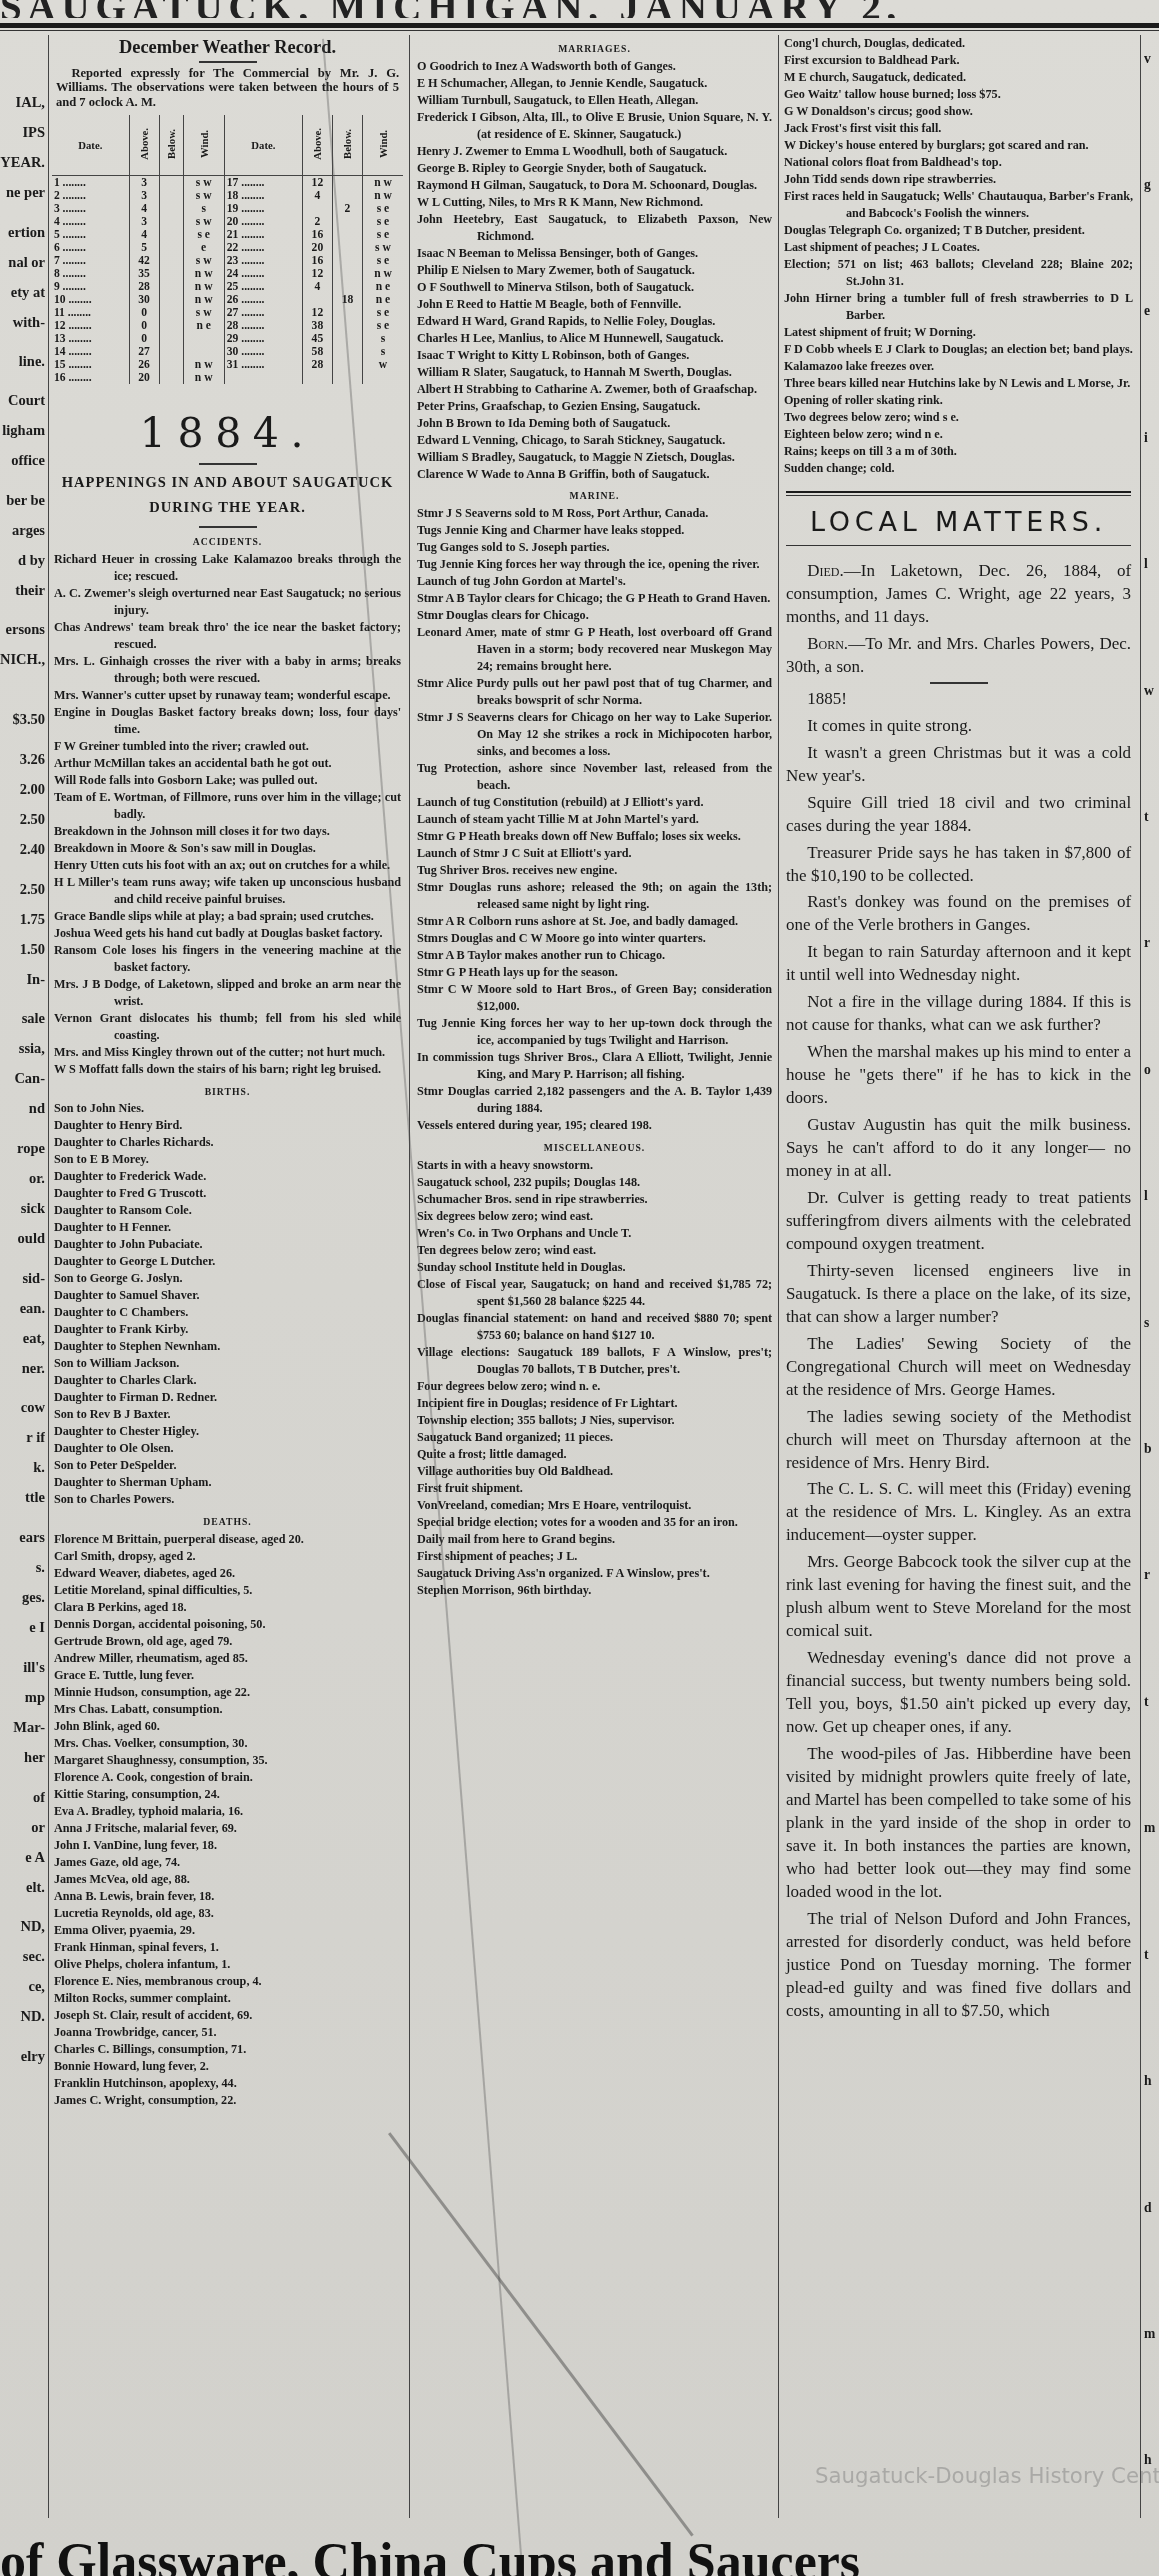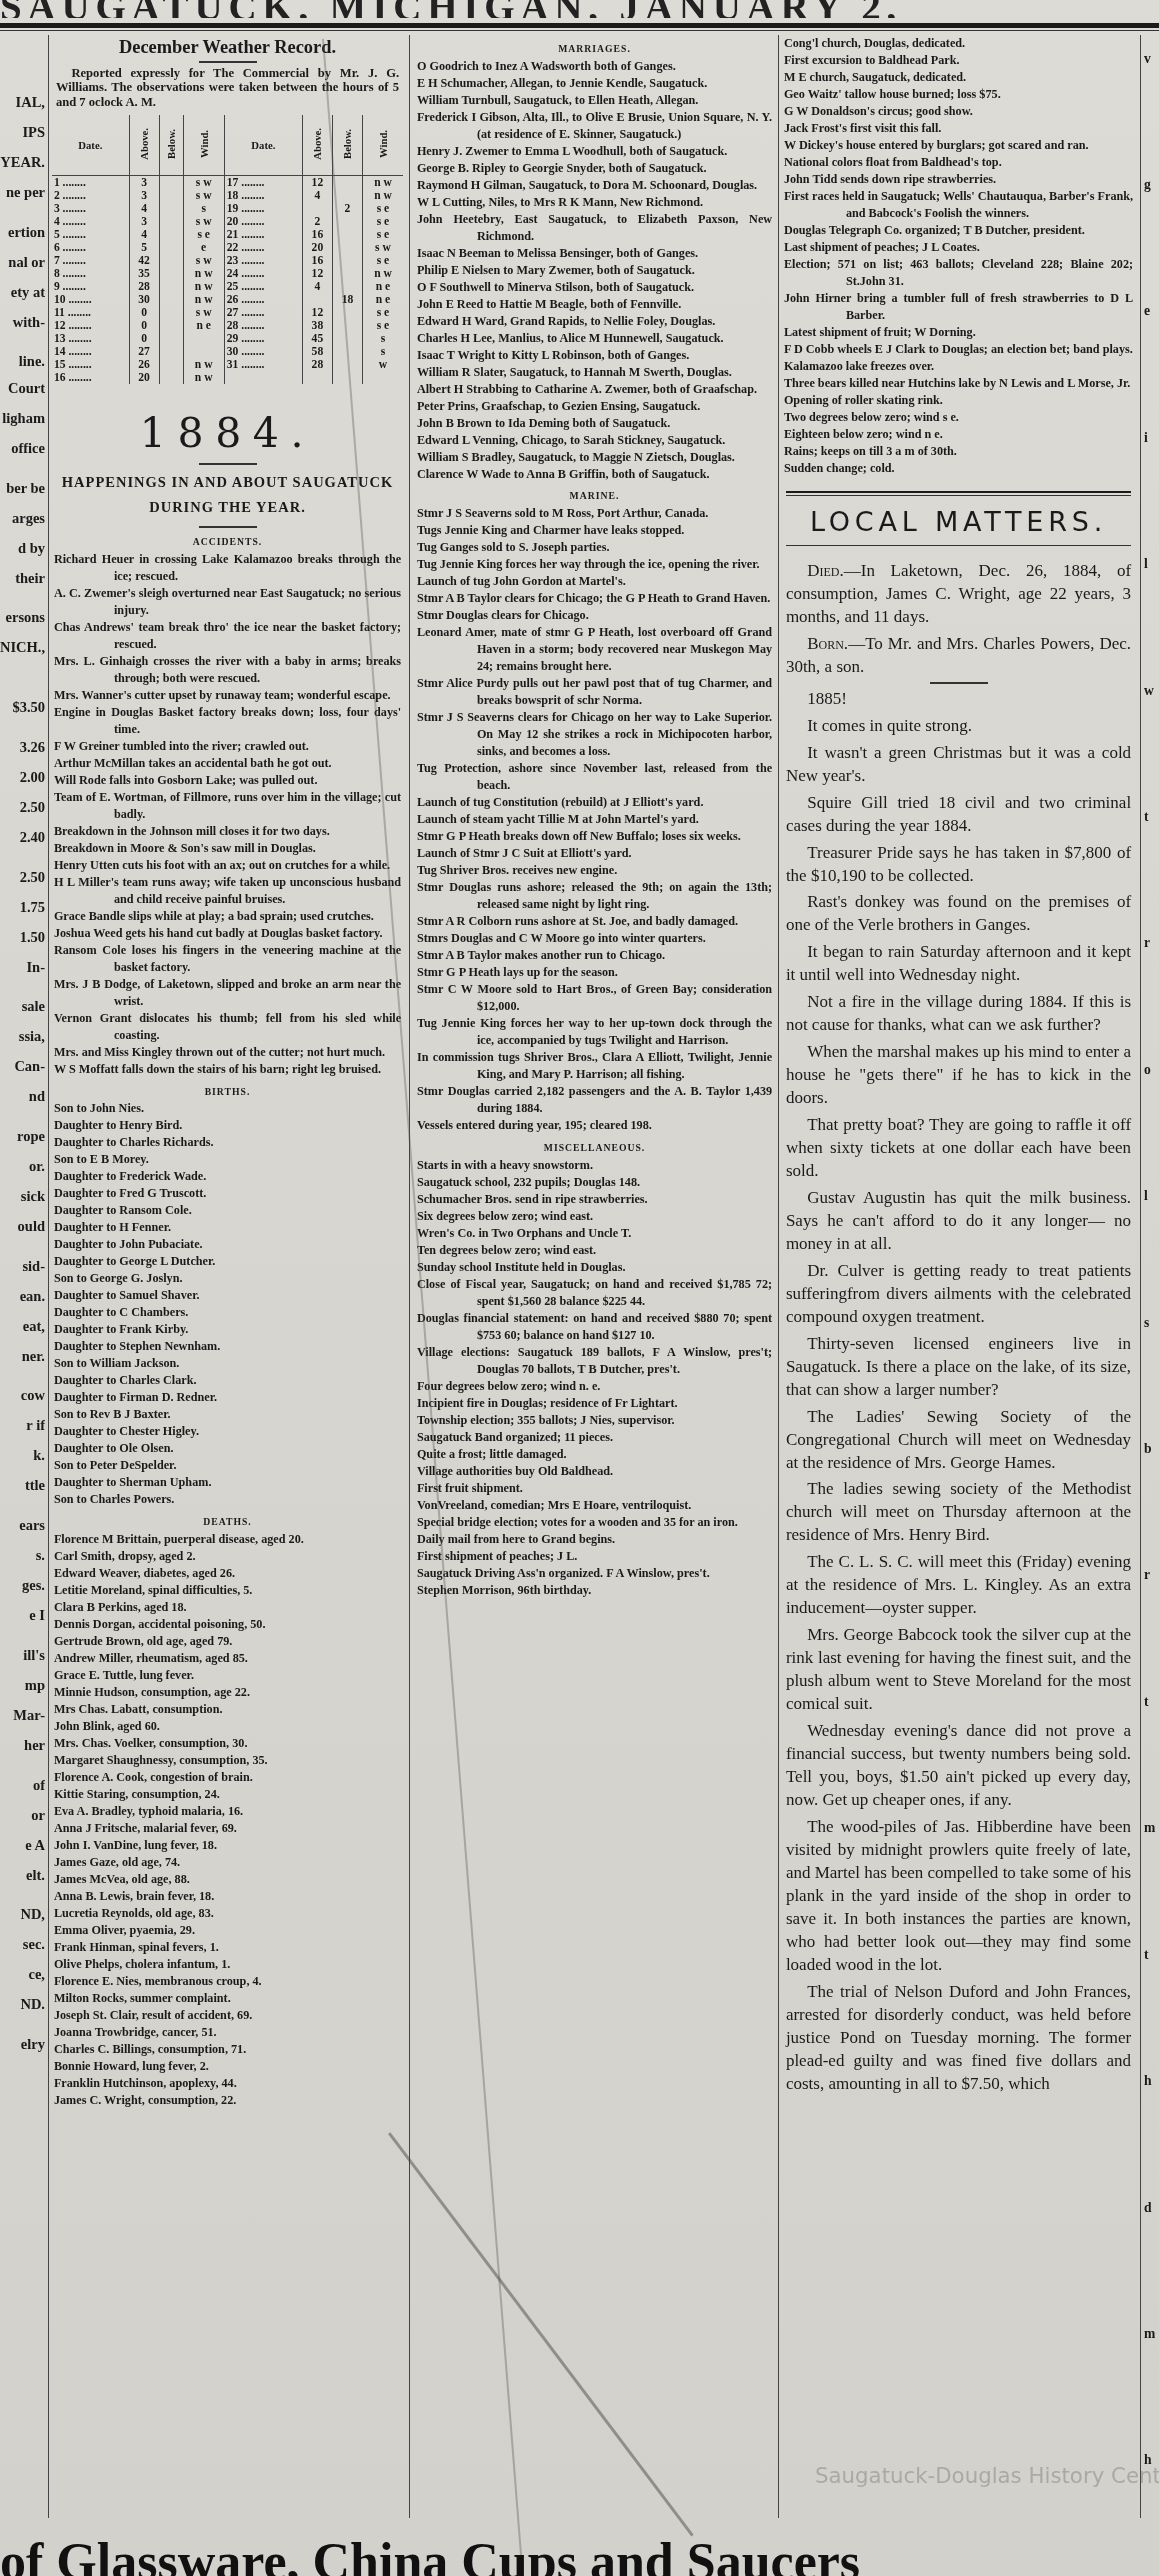--- a/index.html
+++ b/index.html
@@ -64,21 +64,21 @@
   <div class="col leftedge" id="leftedge">
       <div style="margin-top: 58px;">IAL,</div>
       <div style="margin-top: 11.6px;">IPS</div>
       <div style="margin-top: 11.6px;">YEAR.</div>
       <div style="margin-top: 11.6px;">ne per</div>
       <div style="margin-top: 21.3px;">ertion</div>
       <div style="margin-top: 11.6px;">nal or</div>
       <div style="margin-top: 11.6px;">ety at</div>
       <div style="margin-top: 11.6px;">with-</div>
       <div style="margin-top: 21.3px;">line.</div>
-      <div style="margin-top: 8px;">Court</div>
+      <div style="margin-top: 20px;">Court</div>
       <div style="margin-top: 11.6px;">ligham</div>
       <div style="margin-top: 11.6px;">office</div>
       <div style="margin-top: 21.3px;">ber be</div>
       <div style="margin-top: 11.6px;">arges</div>
       <div style="margin-top: 11.6px;">d by</div>
       <div style="margin-top: 11.6px;">their</div>
       <div style="margin-top: 21.3px;">ersons</div>
       <div style="margin-top: 11.6px;">NICH.,</div>
       <div style="margin-top: 11.6px;">&nbsp;</div>
       <div style="margin-top: 11.6px;">$3.50</div>
@@ -530,21 +530,20 @@
         <div class="short-rule"></div>
         <p class="para"><span>1885!</span></p>
         <p class="para"><span>It comes in quite strong.</span></p>
         <p class="para"><span>It wasn't a green Christmas but it was a cold New year's.</span></p>
         <p class="para"><span>Squire Gill tried 18 civil and two criminal cases during the year 1884.</span></p>
         <p class="para"><span>Treasurer Pride says he has taken in $7,800 of the $10,190 to be collected.</span></p>
         <p class="para"><span>Rast's donkey was found on the premises of one of the Verle brothers in Ganges.</span></p>
         <p class="para"><span>It began to rain Saturday afternoon and it kept it until well into Wednesday night.</span></p>
         <p class="para"><span>Not a fire in the village during 1884. If this is not cause for thanks, what can we ask further?</span></p>
         <p class="para"><span>When the marshal makes up his mind to enter a house he "gets there" if he has to kick in the doors.</span></p>
-        <p class="para"><span>That pretty boat? They are going to raffle it off when sixty tickets at one dollar each have been sold.</span></p>
         <p class="para"><span>Gustav Augustin has quit the milk business. Says he can't afford to do it any longer— no money in at all.</span></p>
         <p class="para"><span>Dr. Culver is getting ready to treat patients sufferingfrom divers ailments with the celebrated compound oxygen treatment.</span></p>
         <p class="para"><span>Thirty-seven licensed engineers live in Saugatuck. Is there a place on the lake, of its size, that can show a larger number?</span></p>
         <p class="para"><span>The Ladies' Sewing Society of the Congregational Church will meet on Wednesday at the residence of Mrs. George Hames.</span></p>
         <p class="para"><span>The ladies sewing society of the Methodist church will meet on Thursday afternoon at the residence of Mrs. Henry Bird.</span></p>
         <p class="para"><span>The C. L. S. C. will meet this (Friday) evening at the residence of Mrs. L. Kingley. As an extra inducement—oyster supper.</span></p>
         <p class="para"><span>Mrs. George Babcock took the silver cup at the rink last evening for having the finest suit, and the plush album went to Steve Moreland for the most comical suit.</span></p>
         <p class="para"><span>Wednesday evening's dance did not prove a financial success, but twenty numbers being sold. Tell you, boys, $1.50 ain't picked up every day, now. Get up cheaper ones, if any.</span></p>
         <p class="para"><span>The wood-piles of Jas. Hibberdine have been visited by midnight prowlers quite freely of late, and Martel has been compelled to take some of his plank in the yard inside of the shop in order to save it. In both instances the parties are known, who had better look out—they may find some loaded wood in the lot.</span></p>
         <p class="para"><span>The trial of Nelson Duford and John Frances, arrested for disorderly conduct, was held before justice Pond on Tuesday morning. The former plead-ed guilty and was fined five dollars and costs, amounting in all to $7.50, which</span></p>

